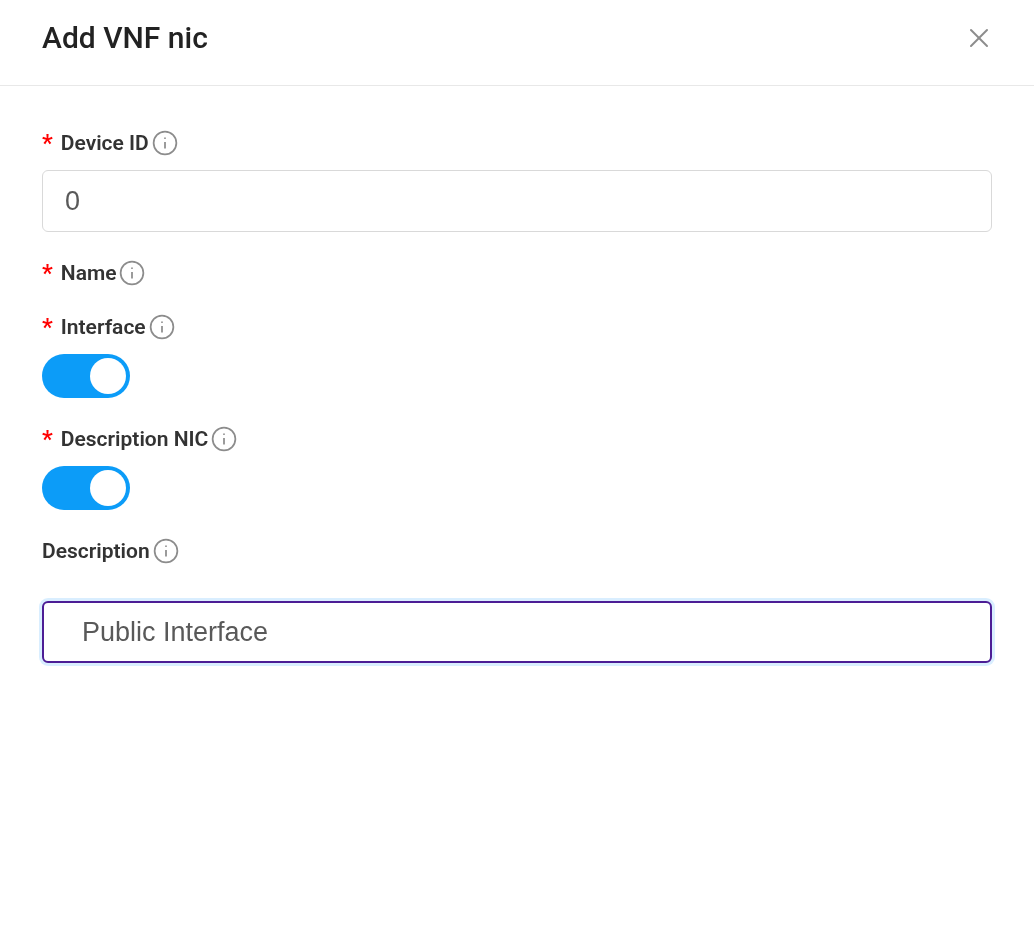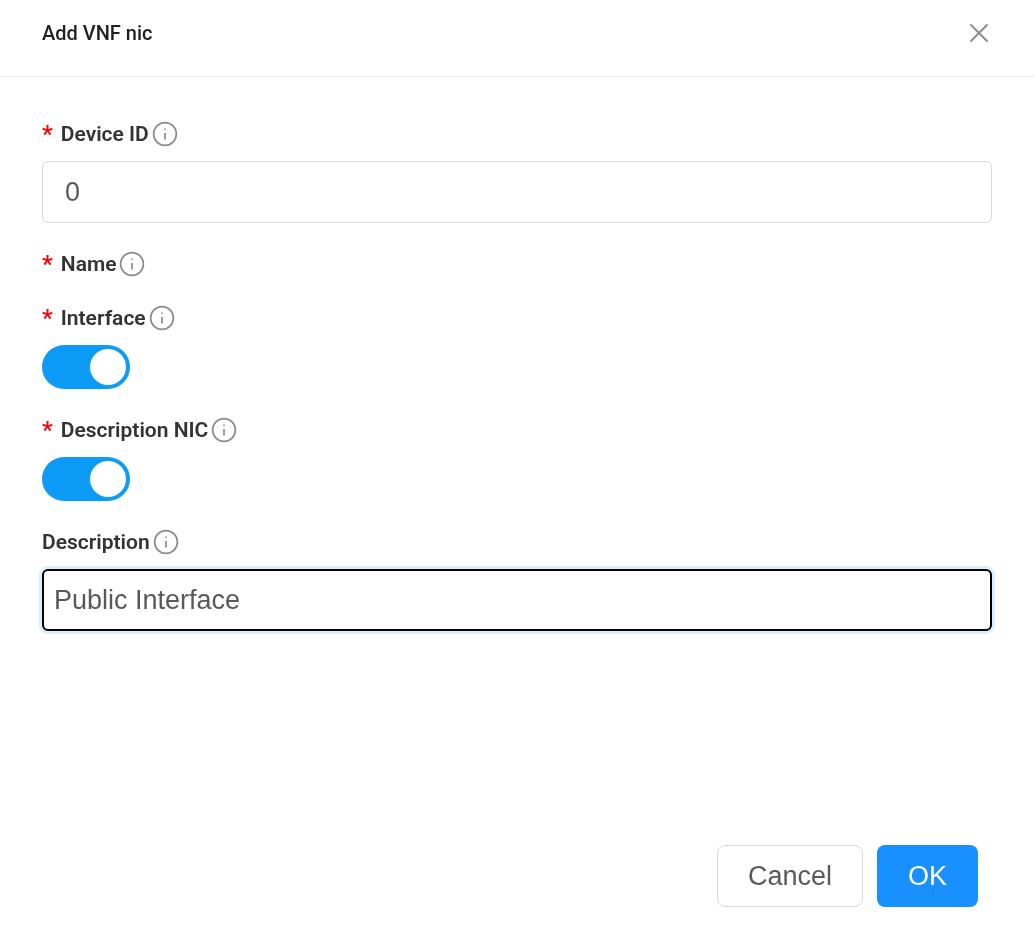--- a/index.html
+++ b/index.html
@@ -18,21 +18,21 @@
       flex-direction: column;
     }
     .modal-header {
       display: flex;
       align-items: center;
       justify-content: space-between;
       padding: 20px 42px 30px 42px;
       border-bottom: 1px solid #e8e8e8;
     }
     .modal-title {
-      font-size: 20px;
+      font-size: 30px;
       font-weight: 500;
       color: #222;
     }
     .close-icon {
       width: 26px;
       height: 26px;
       cursor: pointer;
       color: #8c8c8c;
       display: flex;
       align-items: center;
@@ -79,23 +79,24 @@
       height: 62px;
       border: 1px solid #d9d9d9;
       border-radius: 6px;
       padding: 0 22px;
       font-size: 27px;
       color: #595959;
       background: #fff;
       outline: none;
     }
     .input.focused {
-      border: 2px solid #000000;
+      border: 2px solid #4c1d95;
       box-shadow: 0 0 0 3px rgba(64,169,255,0.2);
-      padding: 0 10px;
+      padding: 0 38px;
+      margin-top: 23px;
     }
     .switch {
       width: 88px;
       height: 44px;
       border-radius: 44px;
       background: #0c9cf8;
       position: relative;
       cursor: pointer;
     }
     .switch-thumb {
@@ -223,18 +224,14 @@
             <line x1="12" y1="11" x2="12" y2="17"></line>
             <circle cx="12" cy="7.5" r="0.8" fill="currentColor" stroke="none"></circle>
           </svg>
         </span>
       </div>
       <input class="input focused" type="text" value="Public Interface" style="">
     </div>
 
   </div>
 
-  <div class="modal-footer">
-    <button class="btn btn-default">Cancel</button>
-    <button class="btn btn-primary">OK</button>
-  </div>
 
 </div>
 
 </body></html>

